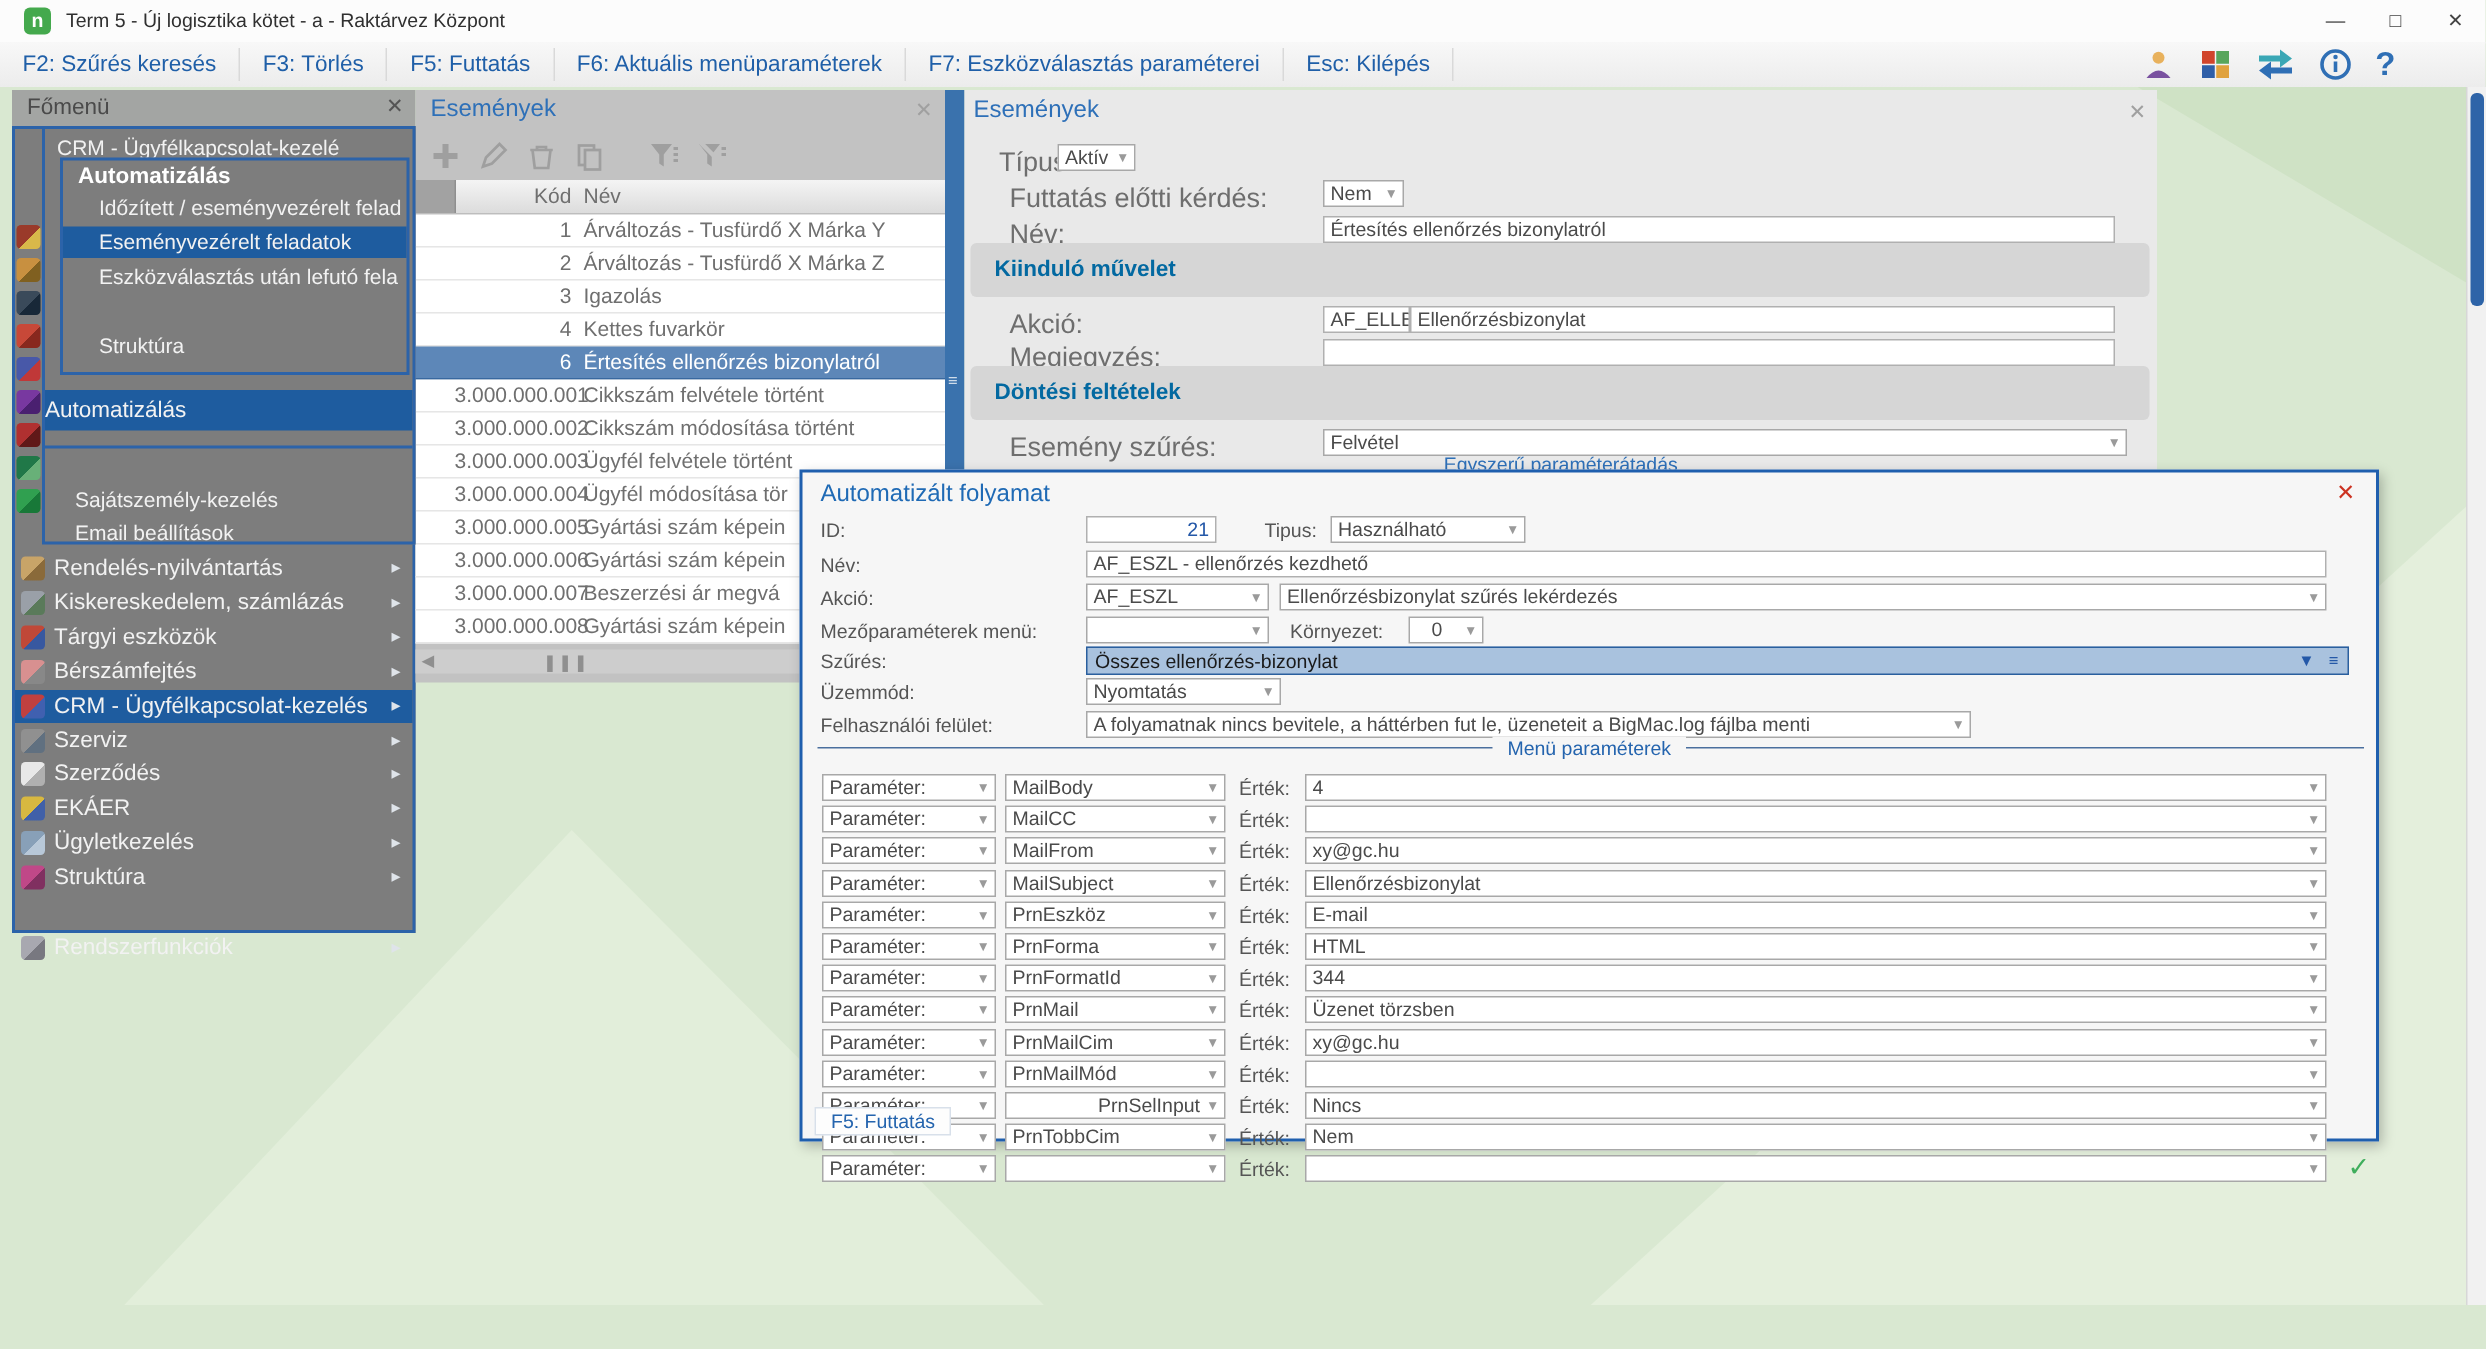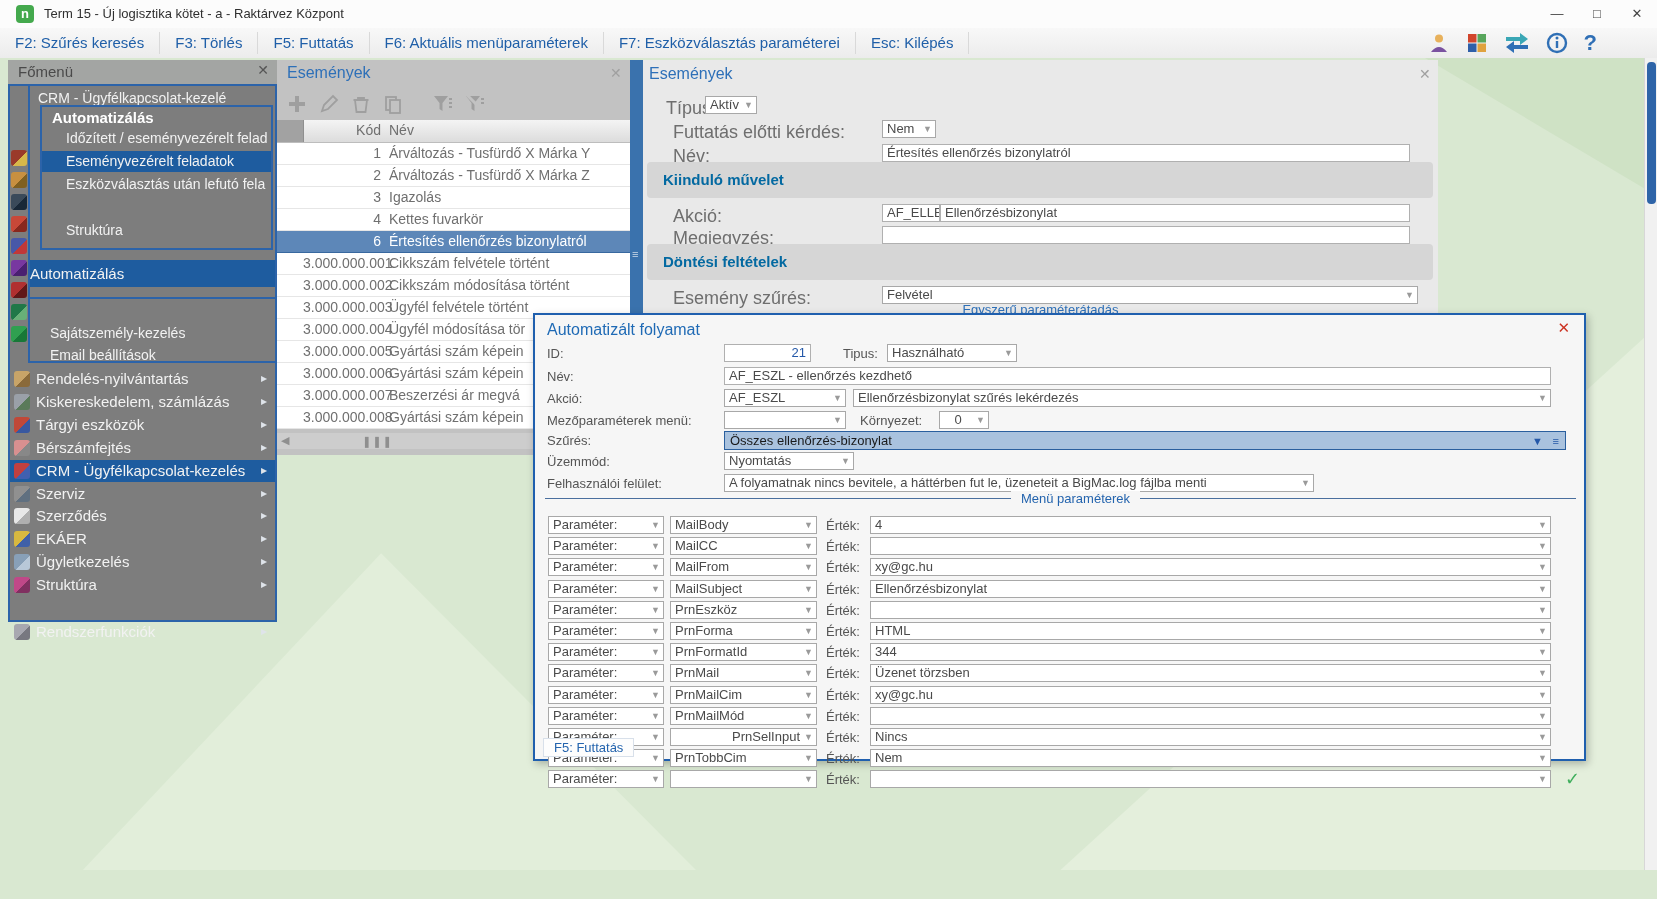--- a/index.html
+++ b/index.html
@@ -64,21 +64,21 @@
   .tinput{position:absolute;background:#fff;border:1px solid #b0b0b0;font-size:13px;color:#4a4a4a;
     height:16px;line-height:16px;padding:0 4px;box-sizing:content-box;white-space:nowrap;overflow:hidden;}
   .combo{position:absolute;background:#fff;border:1px solid #a8a8a8;height:16px;line-height:16px;font-size:13px;color:#4a4a4a;}
   .combo .v{position:absolute;left:4px;right:16px;overflow:hidden;white-space:nowrap;}
   .combo .a{position:absolute;right:3px;top:0;color:#9a9a9a;font-size:9px;}
   .band{position:absolute;left:4px;width:786px;height:36px;background:#d6d6d6;border-radius:4px;}
   .band .bt{position:absolute;left:16px;top:9px;font-weight:bold;font-size:15px;color:#0369a1;}
   #formlink{position:absolute;left:0;width:795px;text-align:center;font-size:13px;color:#2e70b8;}
   
   #dialog{left:533px;top:313px;width:1053px;height:448px;background:#f6f6f6;border:2px solid #1f5fae;
-    box-sizing:border-box;z-index:20;box-shadow:2px 3px 8px rgba(0,0,0,.25);padding-left:16px;}
+    box-sizing:border-box;z-index:20;box-shadow:2px 3px 8px rgba(0,0,0,.25);}
   #dlgtitle{position:absolute;left:12px;top:6px;font-size:16px;color:#1f6ab5;}
   #dlgclose{position:absolute;right:14px;top:4px;color:#cc3322;font-weight:bold;font-size:15px;}
   .dlabel{position:absolute;font-size:13px;color:#555;white-space:nowrap;}
   #szures{position:absolute;left:189px;top:116px;width:842px;height:19px;background:#a9c2de;
     border:1px solid #2a5f9e;box-sizing:border-box;font-size:13px;color:#1a1a1a;line-height:17px;}
   #szures .v{position:absolute;left:5px;}
   #szures .ic{position:absolute;color:#2458a8;font-size:11px;top:1px;}
   #mpsep{position:absolute;left:10px;top:183px;width:1031px;border-top:1px solid #4a6f9e;}
   #mpseplbl{position:absolute;top:176px;width:100%;text-align:center;font-size:13px;color:#2464ae;}
   #mpseplbl span{background:#f6f6f6;padding:0 10px;}
@@ -94,21 +94,21 @@
   .sbnav{top:0;font-size:24px;font-weight:bold;color:#9f9f9f;line-height:28px;}
   #docicon{left:1624px;top:2px;width:20px;height:23px;background:#fff;border:2px solid #35a3b5;border-radius:2px;}
   #docicon div{height:2px;background:#35a3b5;margin:3px 3px 0 3px;}
   svg{display:block;}
 </style>
 </head>
 <body>
 
 <div id="titlebar" class="abs">
   <div id="appicon" class="abs">n</div>
-  <div id="wintitle" class="abs">Term 15 - Új logisztika kötet - a - Raktárvez Központ</div>
+  <div id="wintitle" class="abs">Term 5 - Új logisztika kötet - a - Raktárvez Központ</div>
   <div class="winbtn abs" style="right:80px;">—</div>
   <div class="winbtn abs" style="right:40px;">□</div>
   <div class="winbtn abs" style="right:0;">✕</div>
 </div>
 
 <div id="menubar" class="abs">
   <div id="mbitems">
       <div class="mb-item">F2: Szűrés keresés</div>
       <div class="mb-item">F3: Törlés</div>
       <div class="mb-item">F5: Futtatás</div>
@@ -513,20 +513,21 @@
         <div class="combo" style="left: 13px; width: 114px; position: absolute;">
           <div class="v" style="position: absolute; left: 4px; right: 16px; overflow: hidden; white-space: nowrap;">Paraméter:</div>
           <div class="a" style="position: absolute; right: 3px; top: 0px; color: rgb(154, 154, 154); font-size: 9px;">▼</div>
         </div>
         <div class="combo" style="left: 135px; width: 145px; position: absolute;">
           <div class="v" style="position: absolute; left: 4px; right: 16px; overflow: hidden; white-space: nowrap;">PrnEszköz</div>
           <div class="a" style="position: absolute; right: 3px; top: 0px; color: rgb(154, 154, 154); font-size: 9px;">▼</div>
         </div>
         <div style="position: absolute; left: 291px; top: 2px; font-size: 13px; color: rgb(85, 85, 85);">Érték:</div>
         <div class="combo" style="left: 335px; width: 679px; position: absolute;">
+          <div class="v" style="position: absolute; left: 4px; right: 16px; overflow: hidden; white-space: nowrap;">E-mail</div>
           <div class="a" style="position: absolute; right: 3px; top: 0px; color: rgb(154, 154, 154); font-size: 9px;">▼</div>
         </div>
       </div>
       <div style="position: absolute; left: 0px; top: 307px; width: 1049px; height: 19px;">
         <div class="combo" style="left: 13px; width: 114px; position: absolute;">
           <div class="v" style="position: absolute; left: 4px; right: 16px; overflow: hidden; white-space: nowrap;">Paraméter:</div>
           <div class="a" style="position: absolute; right: 3px; top: 0px; color: rgb(154, 154, 154); font-size: 9px;">▼</div>
         </div>
         <div class="combo" style="left: 135px; width: 145px; position: absolute;">
           <div class="v" style="position: absolute; left: 4px; right: 16px; overflow: hidden; white-space: nowrap;">PrnForma</div>

